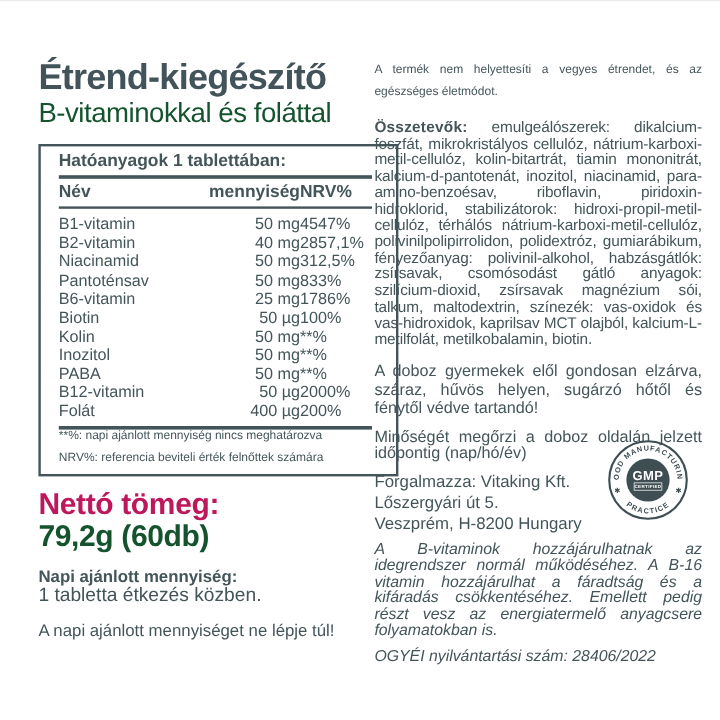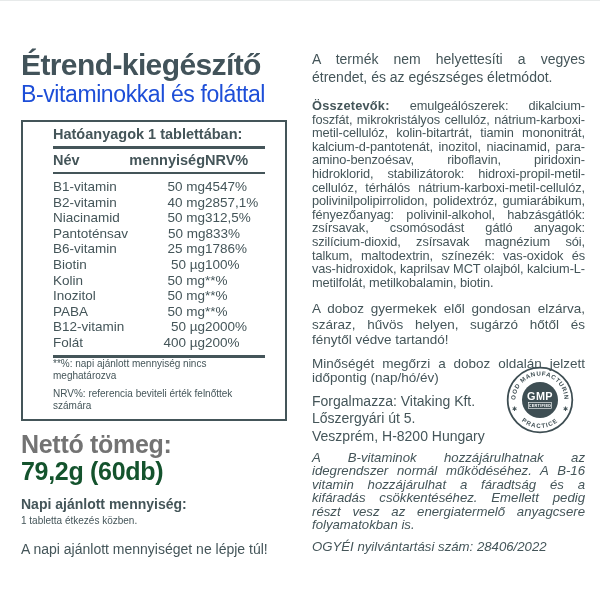--- a/index.html
+++ b/index.html
@@ -2,47 +2,47 @@
 <html lang="hu"><head>
 <meta charset="utf-8">
 <style>
   html,body{margin:0;padding:0;background:#ffffff;}
   .page{
     position:relative;width:600px;height:600px;background:#ffffff;overflow:hidden;
     font-family:"Liberation Sans", sans-serif;color:#445559;
   }
   .top-edge{position:absolute;top:0;left:0;width:600px;height:1px;background:#e7eaea;}
   
-  .left-col{position:absolute;left:21px;top:48px;width:266px;}
+  .left-col{position:absolute;left:32px;top:48px;width:300px;}
   .title{font-size:30px;font-weight:bold;letter-spacing:-0.6px;line-height:33px;margin:0;color:#42535a;}
-  .subtitle{font-size:23px;font-weight:normal;letter-spacing:-0.4px;line-height:26px;margin:0;color:#1d4ed8;}
-  .facts-box{margin-top:13px;border:2px solid #445559;padding:4px 20px 7px 30px;}
+  .subtitle{font-size:23px;font-weight:normal;letter-spacing:-0.4px;line-height:26px;margin:0;color:#14532d;}
+  .facts-box{margin-top:13px;border:2px solid #445559;padding:4px 20px 7px 15px;}
   .facts-title{font-size:14.5px;font-weight:bold;line-height:17px;}
   .rule{background:#445559;}
   .rule.r1{height:3px;margin-top:3px;}
   .rule.r2{height:2px;margin-top:4px;}
   .rule.r3{height:3px;margin-top:4px;}
   .t-row{display:flex;align-items:baseline;}
   .facts-header{margin-top:3px;font-weight:bold;font-size:14.5px;line-height:16px;}
   .t-name{flex:1;text-align:left;}
   .t-qty{width:78px;text-align:right;white-space:nowrap;}
   .t-nrv{width:60px;white-space:nowrap;}
   .facts-rows{margin-top:5px;font-size:13.5px;}
   .facts-rows .t-row{line-height:15.6px;}
   .footnote{font-size:10px;line-height:12px;}
   .footnote.first{margin-top:6px;}
-  .net-label{margin-top:10px;font-size:25px;font-weight:bold;line-height:27px;letter-spacing:-0.3px;color:#737373;}
+  .net-label{margin-top:10px;font-size:25px;font-weight:bold;line-height:27px;letter-spacing:-0.3px;color:#be185d;}
   .net-value{font-size:25px;font-weight:bold;line-height:27px;letter-spacing:-0.3px;color:#14532d;}
   .daily-label{margin-top:12px;font-size:14px;font-weight:bold;line-height:15px;}
-  .daily-text{font-size:10px;line-height:15px;margin-top:1px;}
+  .daily-text{font-size:16px;line-height:15px;margin-top:1px;}
   .warning{margin-top:13px;font-size:14px;line-height:16px;}
   
   .right-col{position:absolute;left:312px;top:50px;width:273px;}
   .right-col p{margin:0;}
-  .intro{font-size:14px;line-height:18px;text-align:justify;}
+  .intro{font-size:10px;line-height:18px;text-align:justify;}
   .ingredients{margin-top:13px !important;font-size:12.8px;line-height:13.6px;text-align:justify;letter-spacing:-0.1px;}
   .ingredients b{letter-spacing:0.2px;}
   .storage{margin-top:12px !important;font-size:13.5px;line-height:15.2px;text-align:justify;}
   .quality{margin-top:10px !important;font-size:13.5px;line-height:13.8px;text-align:justify;}
   .address{margin-top:8px;font-size:14px;line-height:17.5px;}
   .claims{margin-top:6px !important;font-size:13.2px;line-height:13.4px;font-style:italic;text-align:justify;}
   .registration{margin-top:8px !important;font-size:13.2px;line-height:15px;font-style:italic;}
   
   .gmp-badge{position:absolute;left:506px;top:366px;width:68px;height:68px;}
   .arc-text{font-family:"Liberation Sans", sans-serif;font-size:9px;font-weight:bold;fill:#3e4e53;letter-spacing:1.1px;}

